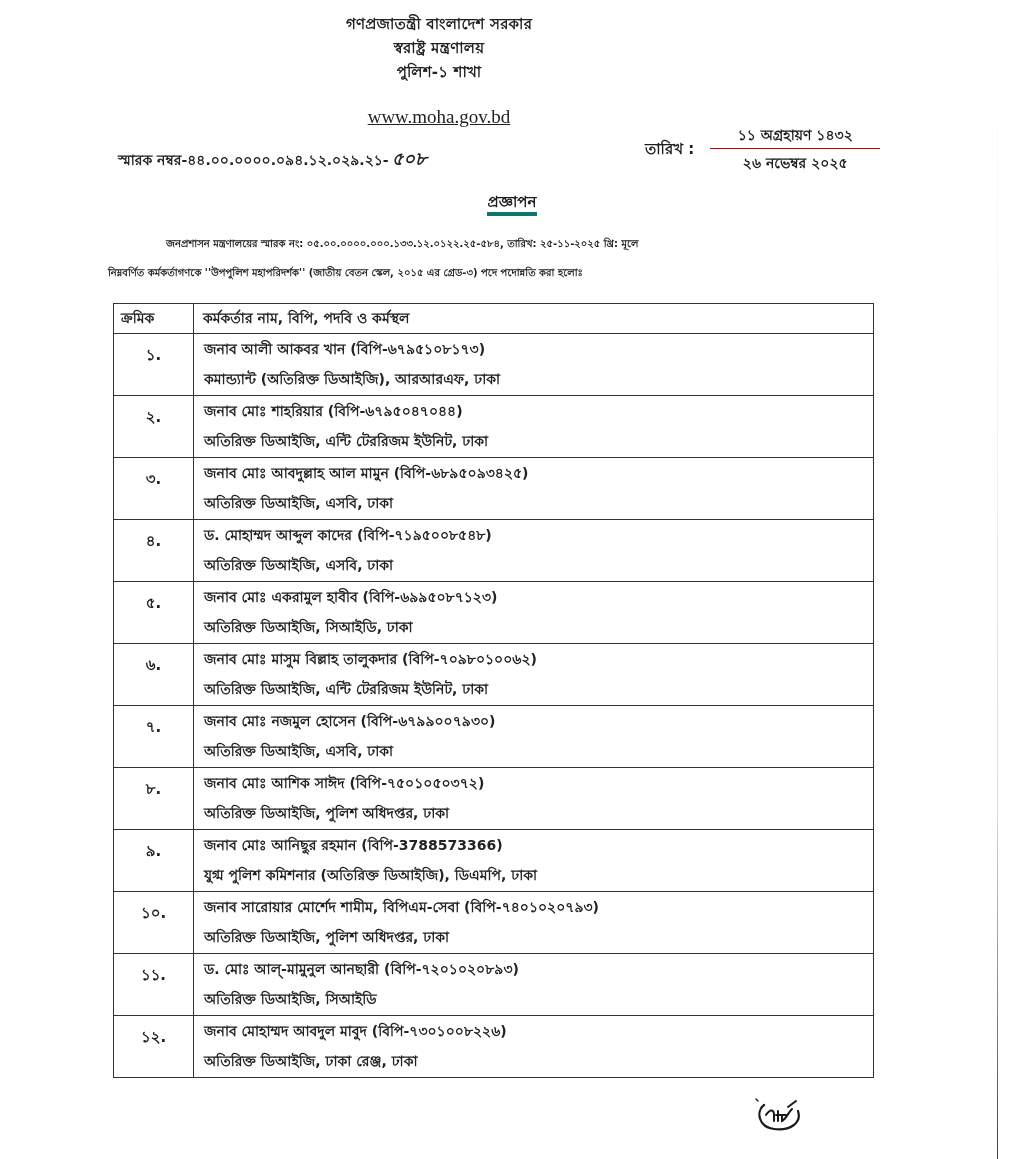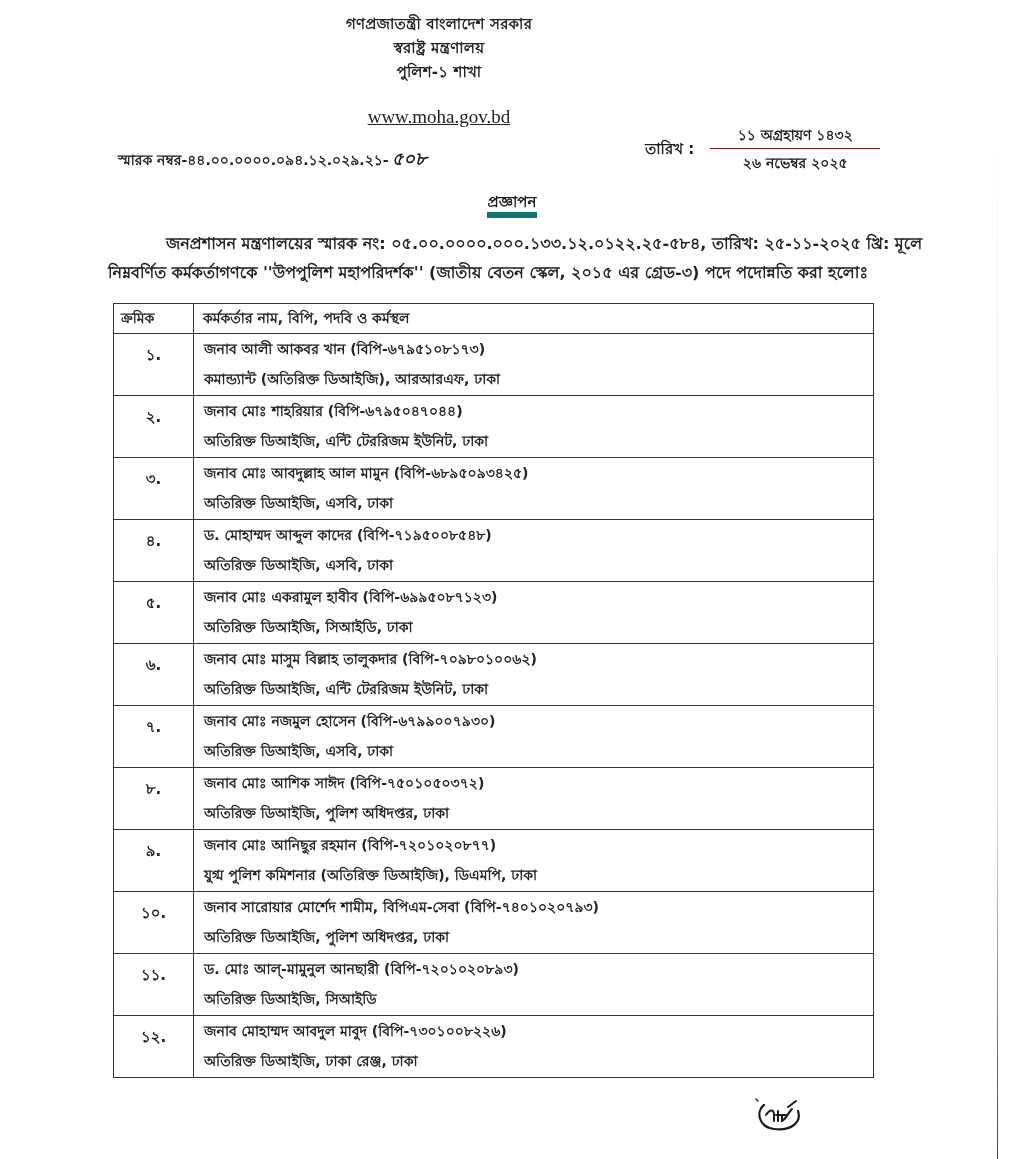--- a/index.html
+++ b/index.html
@@ -96,29 +96,29 @@
     .notice-title {
       position: absolute;
       left: 0;
       width: 1024px;
       top: 190px;
       text-align: center;
       font-size: 15px;
       font-weight: bold;
     }
     .notice-title span {
-      border-bottom: 6px solid #0f766e;
+      border-bottom: 4px solid #0f766e;
       padding-bottom: 1px;
     }
     .body-para {
       position: absolute;
       left: 108px;
       top: 229px;
       width: 820px;
-      font-size: 16px;
+      font-size: 10px;
       line-height: 29px;
       font-weight: bold;
       color: #222;
     }
     .body-para .line1 {
       display: block;
       padding-left: 58px;
       white-space: nowrap;
     }
     .body-para .line2 {
@@ -276,21 +276,21 @@
     <tr>
       <td class="serial">৮.</td>
       <td class="details">
         <span class="name-line">জনাব মোঃ আশিক সাঈদ (বিপি-৭৫০১০৫০৩৭২)</span>
         <span class="post-line">অতিরিক্ত ডিআইজি, পুলিশ অধিদপ্তর, ঢাকা</span>
       </td>
     </tr>
     <tr>
       <td class="serial">৯.</td>
       <td class="details">
-        <span class="name-line">জনাব মোঃ আনিছুর রহমান (বিপি-৭২০১০২০৮৭৭)</span>
+        <span class="name-line">জনাব মোঃ আনিছুর রহমান (বিপি-3788573366)</span>
         <span class="post-line">যুগ্ম পুলিশ কমিশনার (অতিরিক্ত ডিআইজি), ডিএমপি, ঢাকা</span>
       </td>
     </tr>
     <tr>
       <td class="serial">১০.</td>
       <td class="details">
         <span class="name-line">জনাব সারোয়ার মোর্শেদ শামীম, বিপিএম-সেবা (বিপি-৭৪০১০২০৭৯৩)</span>
         <span class="post-line">অতিরিক্ত ডিআইজি, পুলিশ অধিদপ্তর, ঢাকা</span>
       </td>
     </tr>

